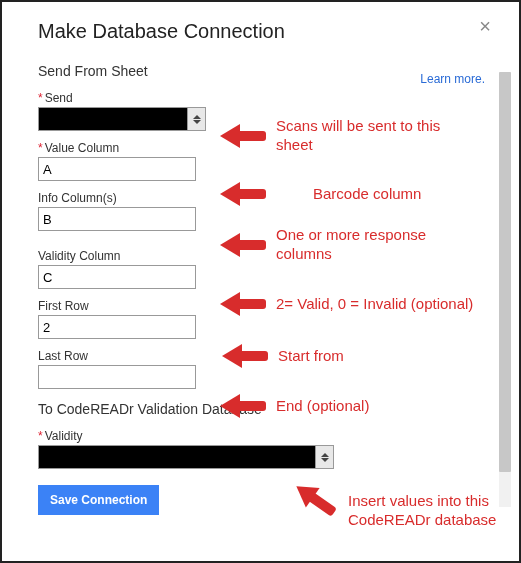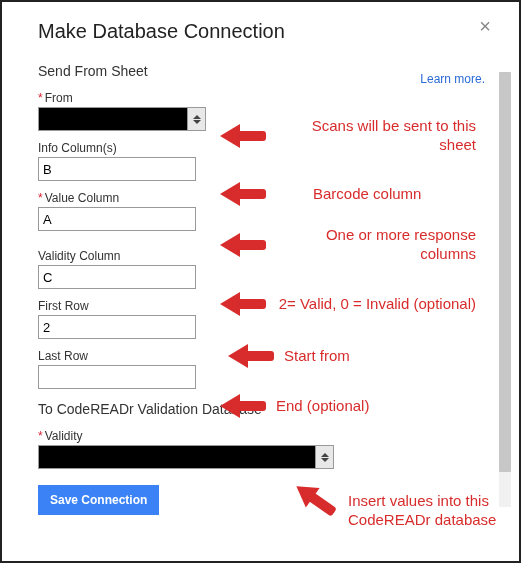--- a/index.html
+++ b/index.html
@@ -140,53 +140,53 @@
   }
   .arrow::after {
     content: "";
     position: absolute;
     left: 0; top: 0;
     width: 0; height: 0;
     border-top: 12px solid transparent;
     border-bottom: 12px solid transparent;
     border-right: 20px solid #d82c2c;
   }
-  .two-line .annot-text { white-space: normal; width: 200px; text-align: right; }
+  .two-line .annot-text { white-space: normal; width: 200px; text-align: left; }
 </style>
 </head>
 <body>
 
 <div class="dialog">
   <div class="title">Make Database Connection</div>
   <div class="close">×</div>
 
   <div class="section-heading">Send From Sheet</div>
   <a class="learn">Learn more.</a>
 
   
   <div class="field">
-    <span class="label"><span class="req">*</span><span>From</span></span>
+    <span class="label"><span class="req">*</span><span>Send</span></span>
     <div class="select">
       <div class="select-handle">
           <div class="tri-up"></div>
           <div class="tri-down"></div>
         </div>
     </div>
   </div>
 
   
   <div class="field">
+    <span class="label"><span class="req">*</span><span>Value Column</span></span>
+    <input class="input" value="A" style="">
+  </div>
+
+  
+  <div class="field">
     <span class="label">Info Column(s)</span>
     <input class="input" value="B" style="">
-  </div>
-
-  
-  <div class="field">
-    <span class="label"><span class="req">*</span><span>Value Column</span></span>
-    <input class="input" value="A" style="">
   </div>
 
   
   <div class="field" style="margin-top:18px">
     <span class="label">Validity Column</span>
     <input class="input" value="C" style="">
   </div>
 
   
   <div class="field">
@@ -230,21 +230,21 @@
     <div class="annot-text">Barcode column</div>
   </div>
   <div class="annot two-line" style="top:224px; left:218px;">
     <div class="arrow"></div>
     <div class="annot-text">One or more response columns</div>
   </div>
   <div class="annot two-line" style="top:290px; left:218px;">
     <div class="arrow"></div>
     <div class="annot-text">2= Valid, 0 = Invalid (optional)</div>
   </div>
-  <div class="annot" style="top:342px; left:226px;">
+  <div class="annot" style="top:342px; left:220px;">
     <div class="arrow"></div>
     <div class="annot-text">Start from</div>
   </div>
   <div class="annot" style="top:392px; left:218px;">
     <div class="arrow"></div>
     <div class="annot-text">End (optional)</div>
   </div>
   <div class="annot two-line" style="top:490px; left:290px; align-items:flex-start;">
     <div class="arrow" style="transform:rotate(35deg);margin-top:-4px"></div>
     <div class="annot-text" style="width:180px;text-align:left">Insert values into this CodeREADr database</div>

